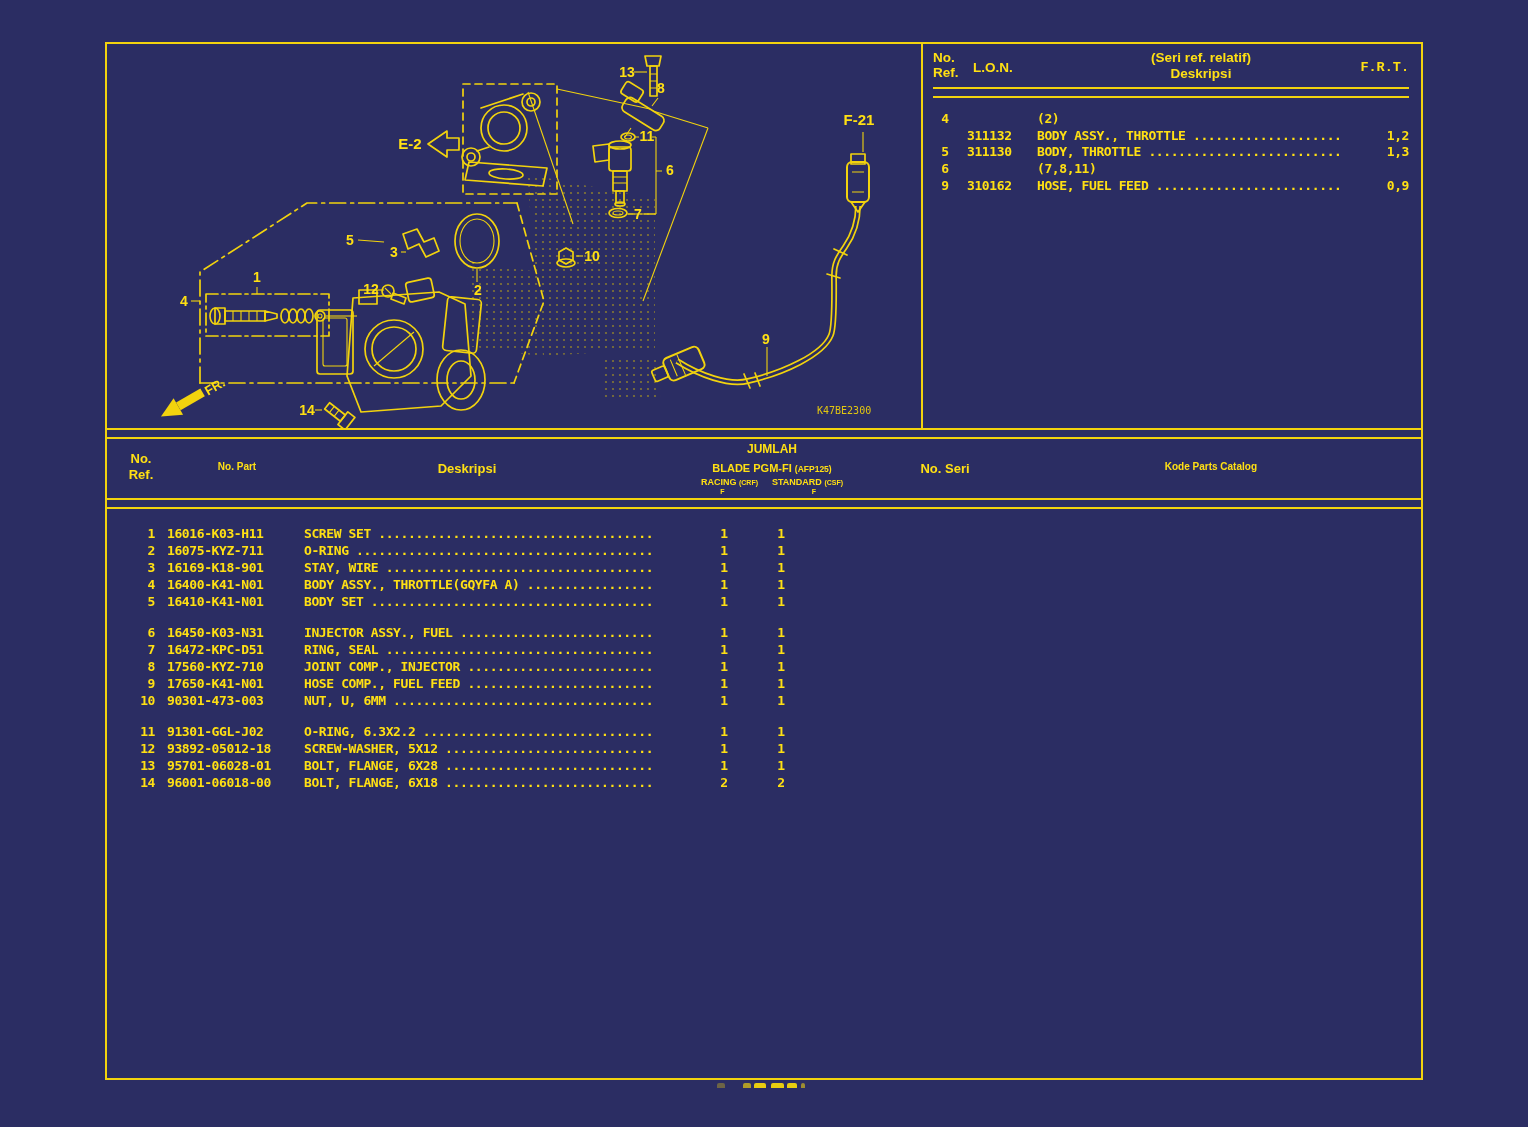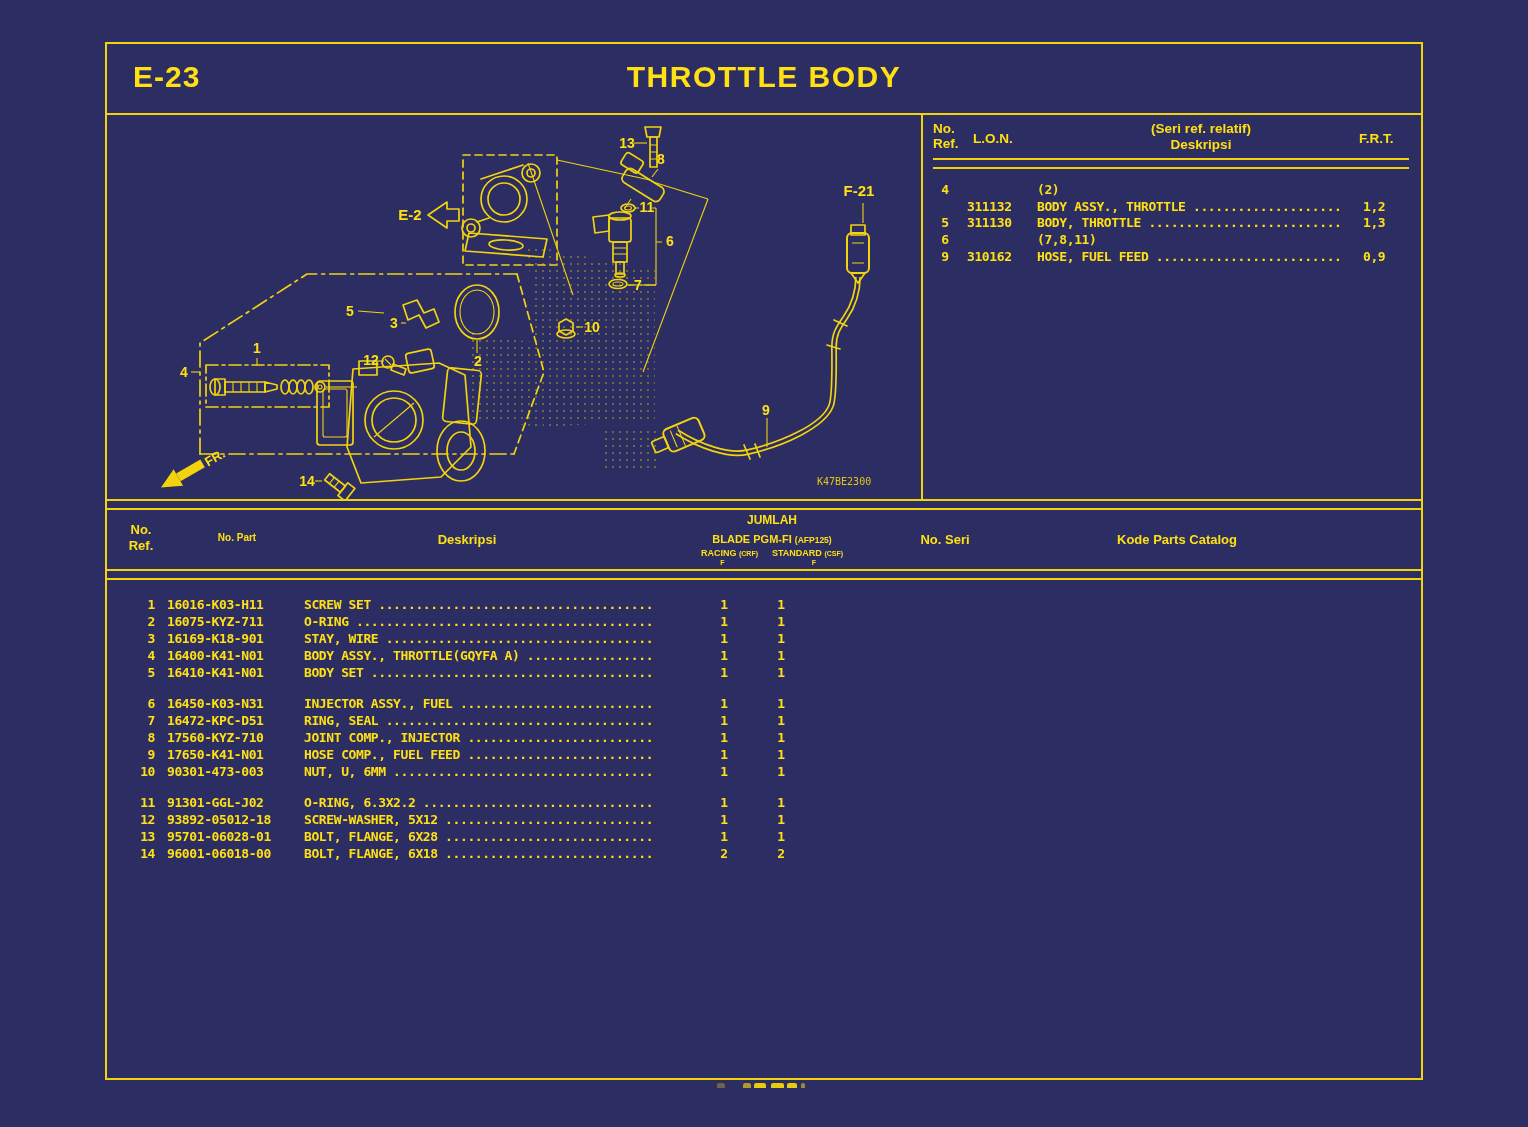--- a/index.html
+++ b/index.html
@@ -15,48 +15,48 @@
   
   .hband{position:relative;height:69px;border-bottom:2px solid var(--y);}
   .hcode{position:absolute;left:26px;top:16px;font-size:30px;font-weight:bold;color:var(--txt);letter-spacing:1px;}
   .htitle{position:absolute;left:0;right:0;top:16px;text-align:center;font-size:30px;font-weight:bold;color:var(--txt);letter-spacing:1.5px;}
   
   .tsec{position:relative;height:384px;display:flex;}
   .dia{position:relative;width:814px;height:384px;border-right:2px solid var(--y);flex:none;}
   .lon{position:relative;flex:1;padding:6px 12px 0 10px;color:var(--txt);}
   .lon-head{display:grid;grid-template-columns:40px 70px 1fr 50px;font-size:13.5px;font-weight:bold;margin-bottom:5px;}
   .lon-head .c3{text-align:center;line-height:16px;}
-  .lon-head .c4{padding-top:10px;}
+  .lon-head .c4{text-align:right;padding-top:10px;font-family:Liberation Mono, monospace;}
   .lon-head .c2{padding-top:10px;}
   .lh2{line-height:15px;}
   .dbl{height:7px;border-top:2px solid var(--y);border-bottom:2px solid var(--y);}
   .lon-rows{margin-top:12px;font-family:"DejaVu Sans Mono",monospace;font-weight:bold;font-size:13px;letter-spacing:-0.4px;}
   .lrow{display:grid;grid-template-columns:24px 70px 1fr 46px;height:16.8px;align-items:center;}
   .lrow .lref{text-align:center;}
   .lrow .llon{padding-left:10px;}
   .lrow .ldesc{padding-left:10px;white-space:pre;overflow:hidden;}
-  .lrow .lfrt{text-align:left;}
+  .lrow .lfrt{text-align:right;}
   
   .phead{position:relative;height:59px;color:var(--txt);}
   .ph{position:absolute;font-weight:bold;}
   .ph-ref{left:12px;width:44px;top:12px;text-align:center;font-size:13px;line-height:16px;}
   .ph-part{left:60px;width:140px;top:22px;text-align:center;font-size:10px;}
   .ph-desc{left:290px;width:140px;top:22px;text-align:center;font-size:13px;}
   .ph-jumlah{left:540px;width:250px;top:3px;text-align:center;}
   .ph-jumlah .j1{font-size:12px;font-weight:bold;}
   .ph-jumlah .j2{font-size:11px;font-weight:bold;margin-top:6px;}
   .ph-jumlah .j2 .nt{font-size:8.5px;}
   .jrow{display:flex;justify-content:center;gap:14px;margin-top:3px;}
   .jrow .jc{font-size:9px;font-weight:bold;}
   .jrow .jc .nt{font-size:7px;}
   .jrow2{display:flex;justify-content:center;gap:14px;margin-top:1px;}
   .jrow2 .jm{width:70px;text-align:center;font-size:7px;font-weight:bold;}
   .jrow2 .jm2{width:85px;text-align:center;font-size:7px;font-weight:bold;}
   .ph-seri{left:768px;width:140px;top:22px;text-align:center;font-size:13px;}
-  .ph-kode{left:990px;width:160px;top:22px;text-align:center;font-size:13px;}
+  .ph-kode{left:990px;width:160px;top:22px;text-align:right;font-size:10px;}
   
   .list{padding-top:16px;color:var(--txt);font-family:"DejaVu Sans Mono",monospace;font-weight:bold;font-size:13px;letter-spacing:-0.4px;}
   .prow{display:grid;grid-template-columns:48px 137px 397px 46px 68px;height:17px;align-items:center;padding-left:12px;}
   .prow .pref{text-align:right;padding-right:12px;}
   .prow .pdesc{white-space:pre;overflow:hidden;}
   .prow .pq{text-align:center;}
   .ggap{height:14px;}
   
   svg .s{stroke:var(--y);fill:none;stroke-width:1.7;stroke-linejoin:round;stroke-linecap:round;}
   svg .thin{stroke:var(--y);fill:none;stroke-width:1.1;}
@@ -70,24 +70,20 @@
   
   .fclip{position:absolute;top:1083px;height:6px;}
   .fclip span{position:absolute;background:#e8cc10;height:5px;border-radius:2px 2px 0 0;display:block;}
 </style>
 </head>
 <body>
 
 <div class="page">
   <div class="frame">
 
-    <div class="hband">
-      <div class="hcode">E-23</div>
-      <div class="htitle">THROTTLE BODY</div>
-    </div>
 
     <div class="tsec">
 
       <div class="dia">
         <svg width="814" height="384" viewBox="0 0 814 384">
           <defs>
             <pattern id="stip" width="7" height="7" patternUnits="userSpaceOnUse">
               <circle cx="2" cy="2" r="1.1" fill="#cdb30d"></circle>
             </pattern>
           </defs>

